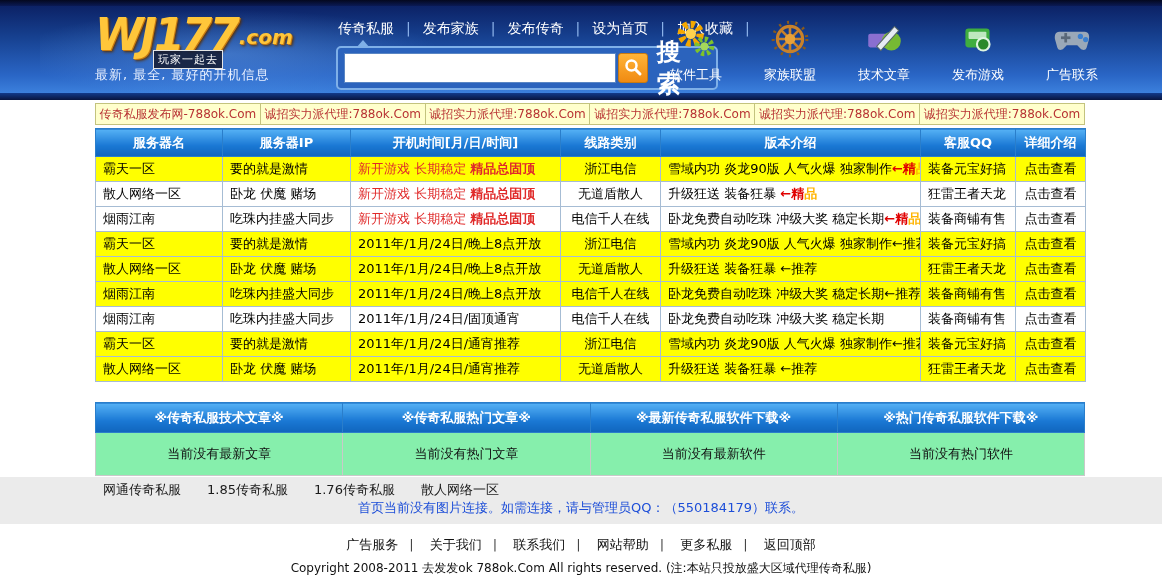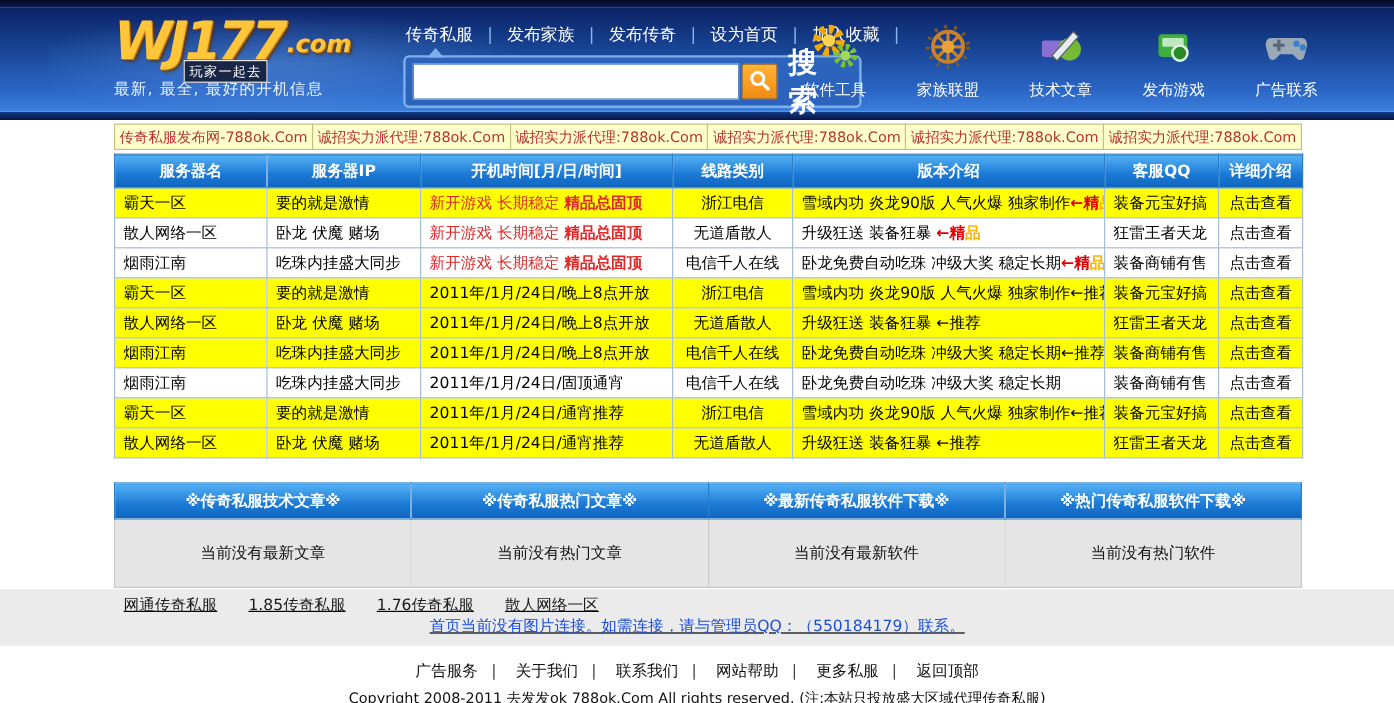--- a/index.html
+++ b/index.html
@@ -67,25 +67,25 @@
   .c-line { text-align:center; padding:0 2px; }
   .c-detail { text-align:center; color:#e00000; cursor:pointer; padding:0 2px; }
   .t-red, .t-red span { color:#e02a2a; }
   .tb { color:#e00000; font-weight:bold; }
   .tagr { color:#e00000; font-weight:bold; }
   .tagg { color:#ffb400; font-weight:bold; }
 
   .sections-table { margin-top:20px; }
   .sections-table th { height:30px; color:#fff; font-size:13px; font-weight:bold;
     border:1px solid #2a7ecb; background:linear-gradient(180deg,#55b1f5 0%,#1a78d4 60%,#1065bd 100%); }
-  .sections-table td { height:57px; background:#e5e5e5; border:1px solid #c9c9c9;
+  .sections-table td { height:43px; background:#86efac; border:1px solid #c9c9c9;
     text-align:center; font-size:13px; color:#111;font-family:Liberation Serif, serif; }
 
   
-  .gray-band { width:1162px; background:#ebebeb; margin-top:1px; padding:4px 0 7px;text-decoration:underline; }
+  .gray-band { width:1162px; background:#ebebeb; margin-top:1px; padding:4px 0 7px; }
   .tag-links { width:990px; margin-left:95px; padding-left:8px; display:flex; gap:26px; }
   .tag-links span { font-size:13px; color:#1a1a1a; cursor:pointer; white-space:nowrap; }
   .notice { text-align:center; font-size:13px; color:#1d4ed8; margin-top:0; }
 
   
   .footer { text-align:center; padding-top:10px; color:#111; }
   .f-nav span { font-size:13px; cursor:pointer; }
   .f-nav span:not(:last-child)::after { content:"|"; margin:0 11px; color:#444; cursor:default; }
   .f-copy { margin-top:6px; font-size:12px; }
 </style>

